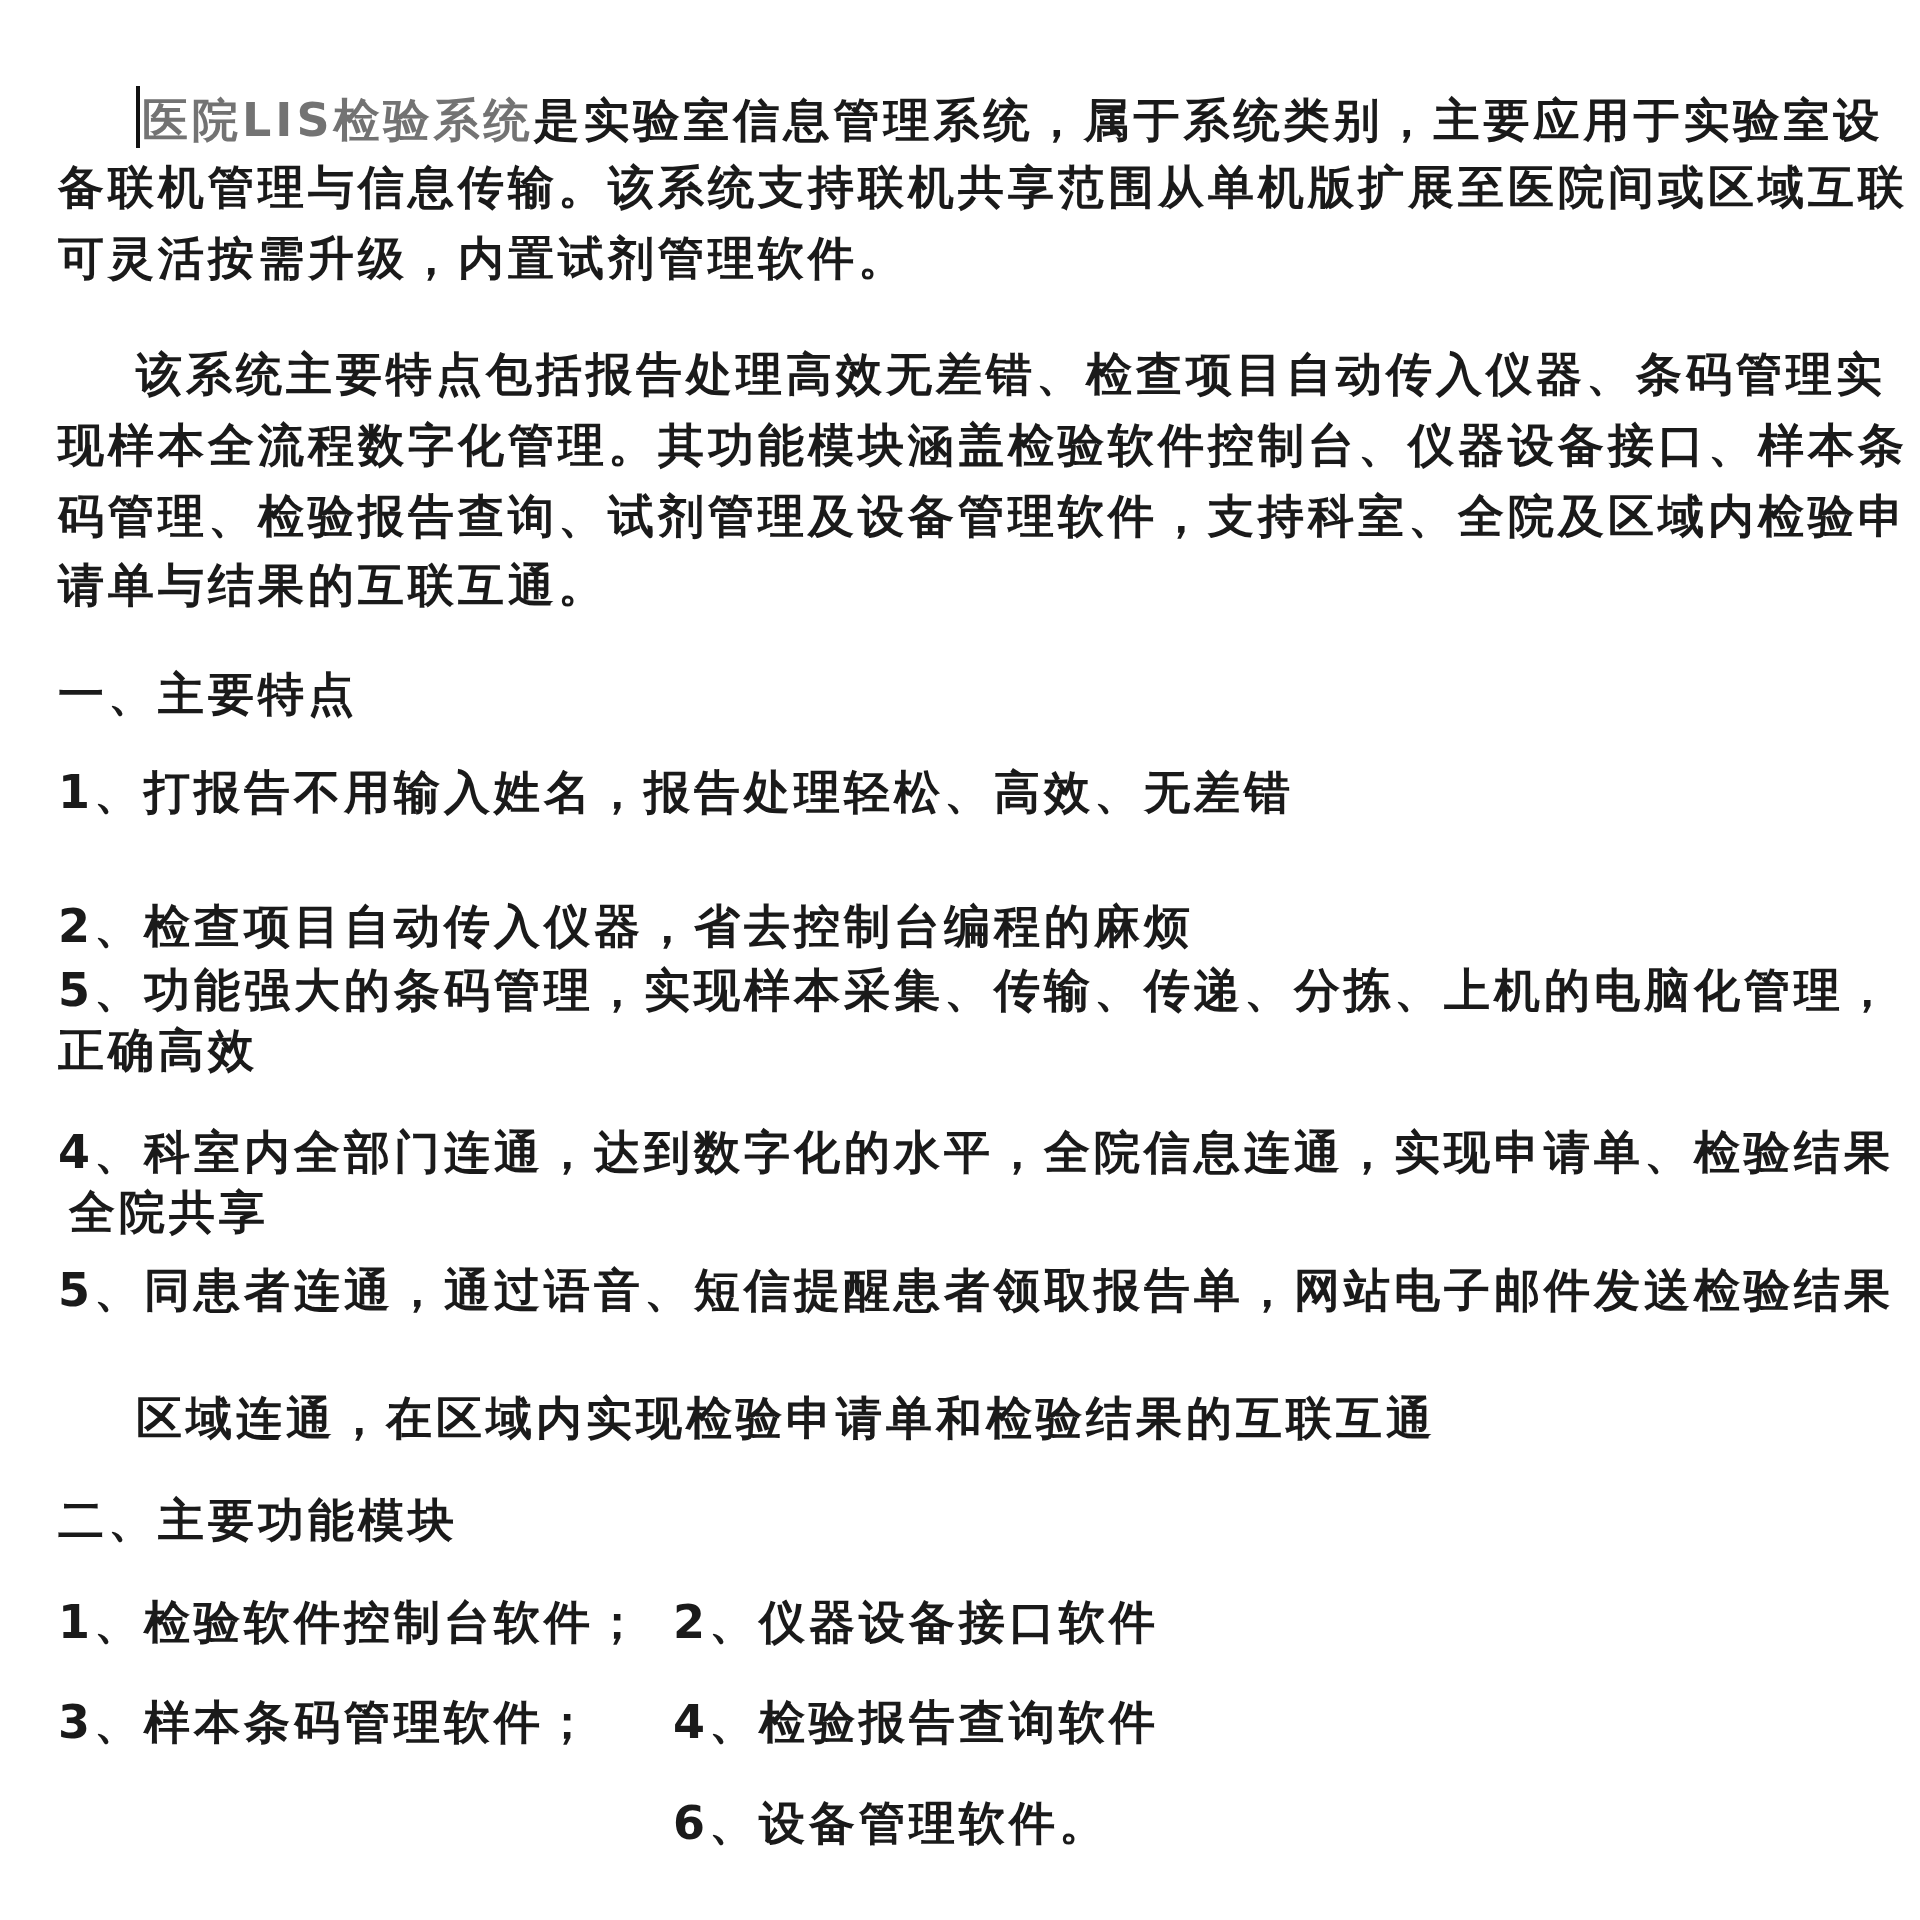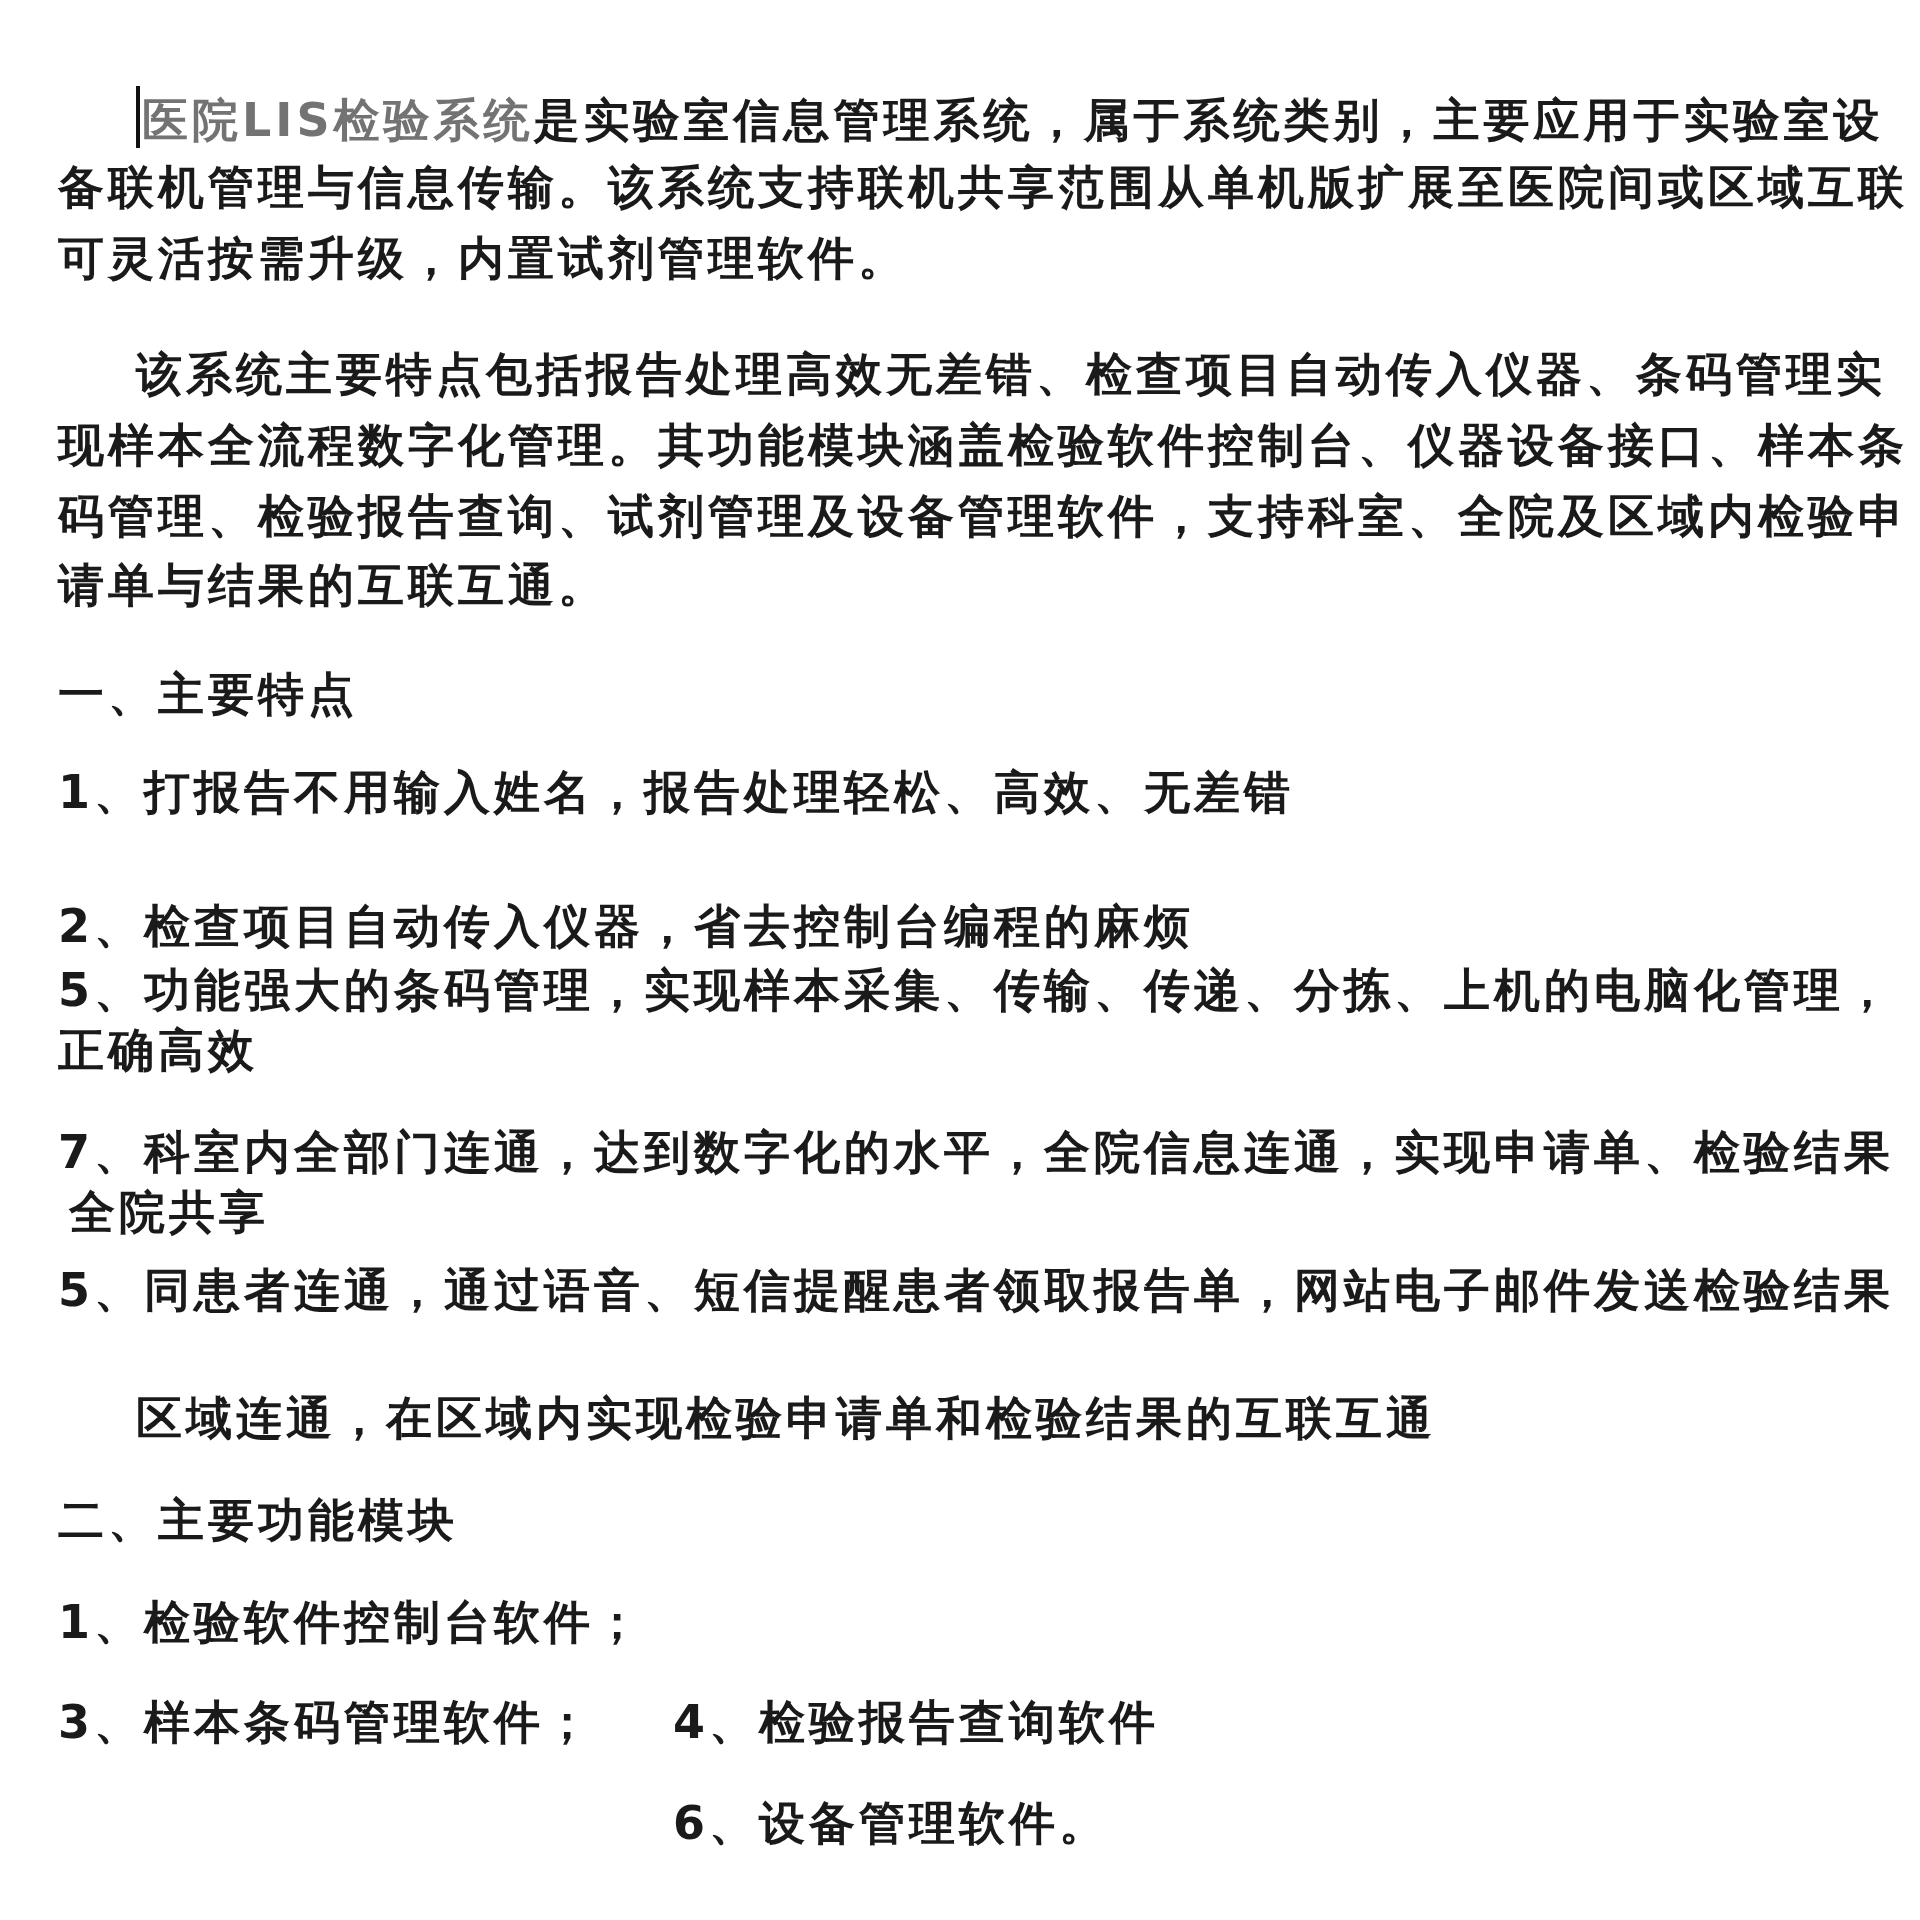--- a/index.html
+++ b/index.html
@@ -61,29 +61,30 @@
     <div class="line" style="top:486px;">码管理、检验报告查询、试剂管理及设备管理软件，支持科室、全院及区域内检验申</div>
     <div class="line" style="top:555px;">请单与结果的互联互通。</div>
   </div>
 
   <div class="line" style="top:664px;">一、主要特点</div>
 
   <div class="line" style="top:762px;">1、打报告不用输入姓名，报告处理轻松、高效、无差错</div>
   <div class="line" style="top:896px;">2、检查项目自动传入仪器，省去控制台编程的麻烦</div>
   <div class="line" style="top:960px;">5、功能强大的条码管理，实现样本采集、传输、传递、分拣、上机的电脑化管理，</div>
   <div class="line" style="top:1020px;">正确高效</div>
-  <div class="line" style="top:1122px;">7、科室内全部门连通，达到数字化的水平，全院信息连通，实现申请单、检验结果</div>
+  <div class="line" style="top:1122px;">4、科室内全部门连通，达到数字化的水平，全院信息连通，实现申请单、检验结果</div>
   <div class="line" style="top:1182px;margin-left:11px;">全院共享</div>
   <div class="line" style="top:1244px;margin-top:16px;">5、同患者连通，通过语音、短信提醒患者领取报告单，网站电子邮件发送检验结果</div>
   <div class="line indent" style="top:1388px;">区域连通，在区域内实现检验申请单和检验结果的互联互通</div>
 
   <div class="line" style="top:1490px;">二、主要功能模块</div>
 
   <div class="line" style="top:1592px;width:1300px;">
     <span>1、检验软件控制台软件；</span>
+    <span class="col2">2、仪器设备接口软件</span>
   </div>
   <div class="line" style="top:1692px;width:1300px;">
     <span>3、样本条码管理软件；</span>
     <span class="col2">4、检验报告查询软件</span>
   </div>
   <div class="line" style="top:1793px;width:1300px;">
     <span class="col2">6、设备管理软件。</span>
   </div>
 
 </div>

